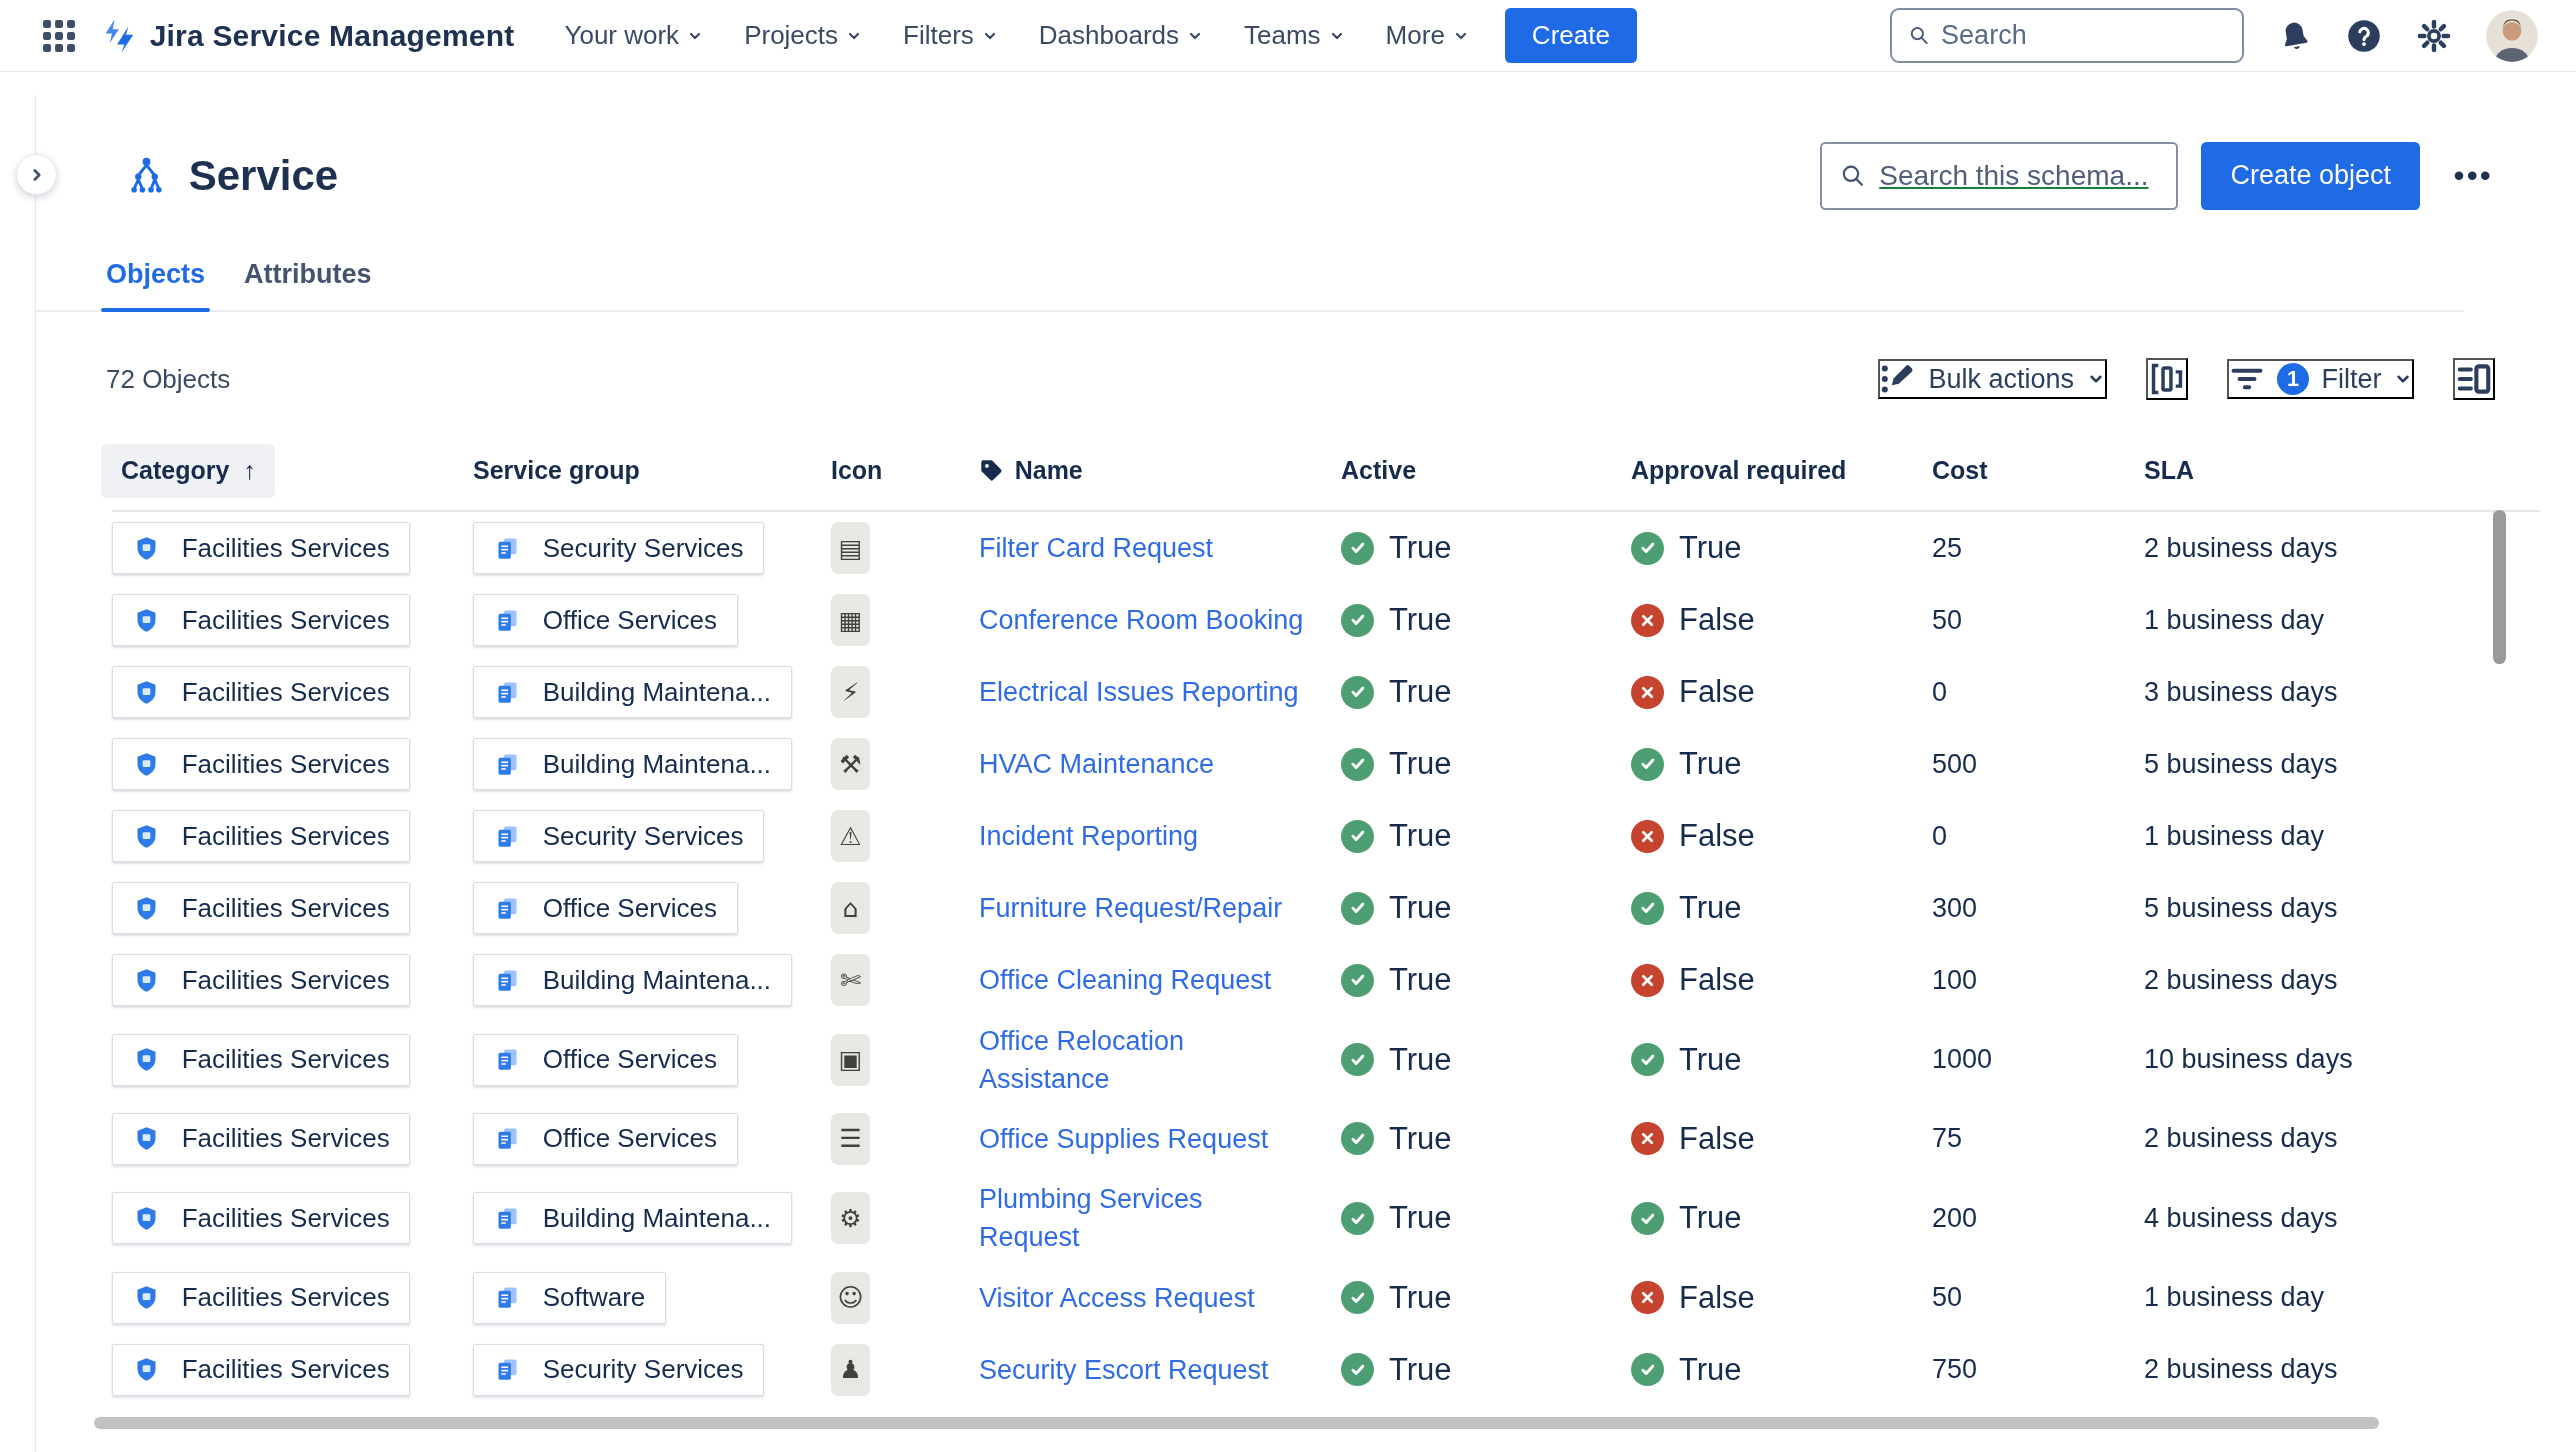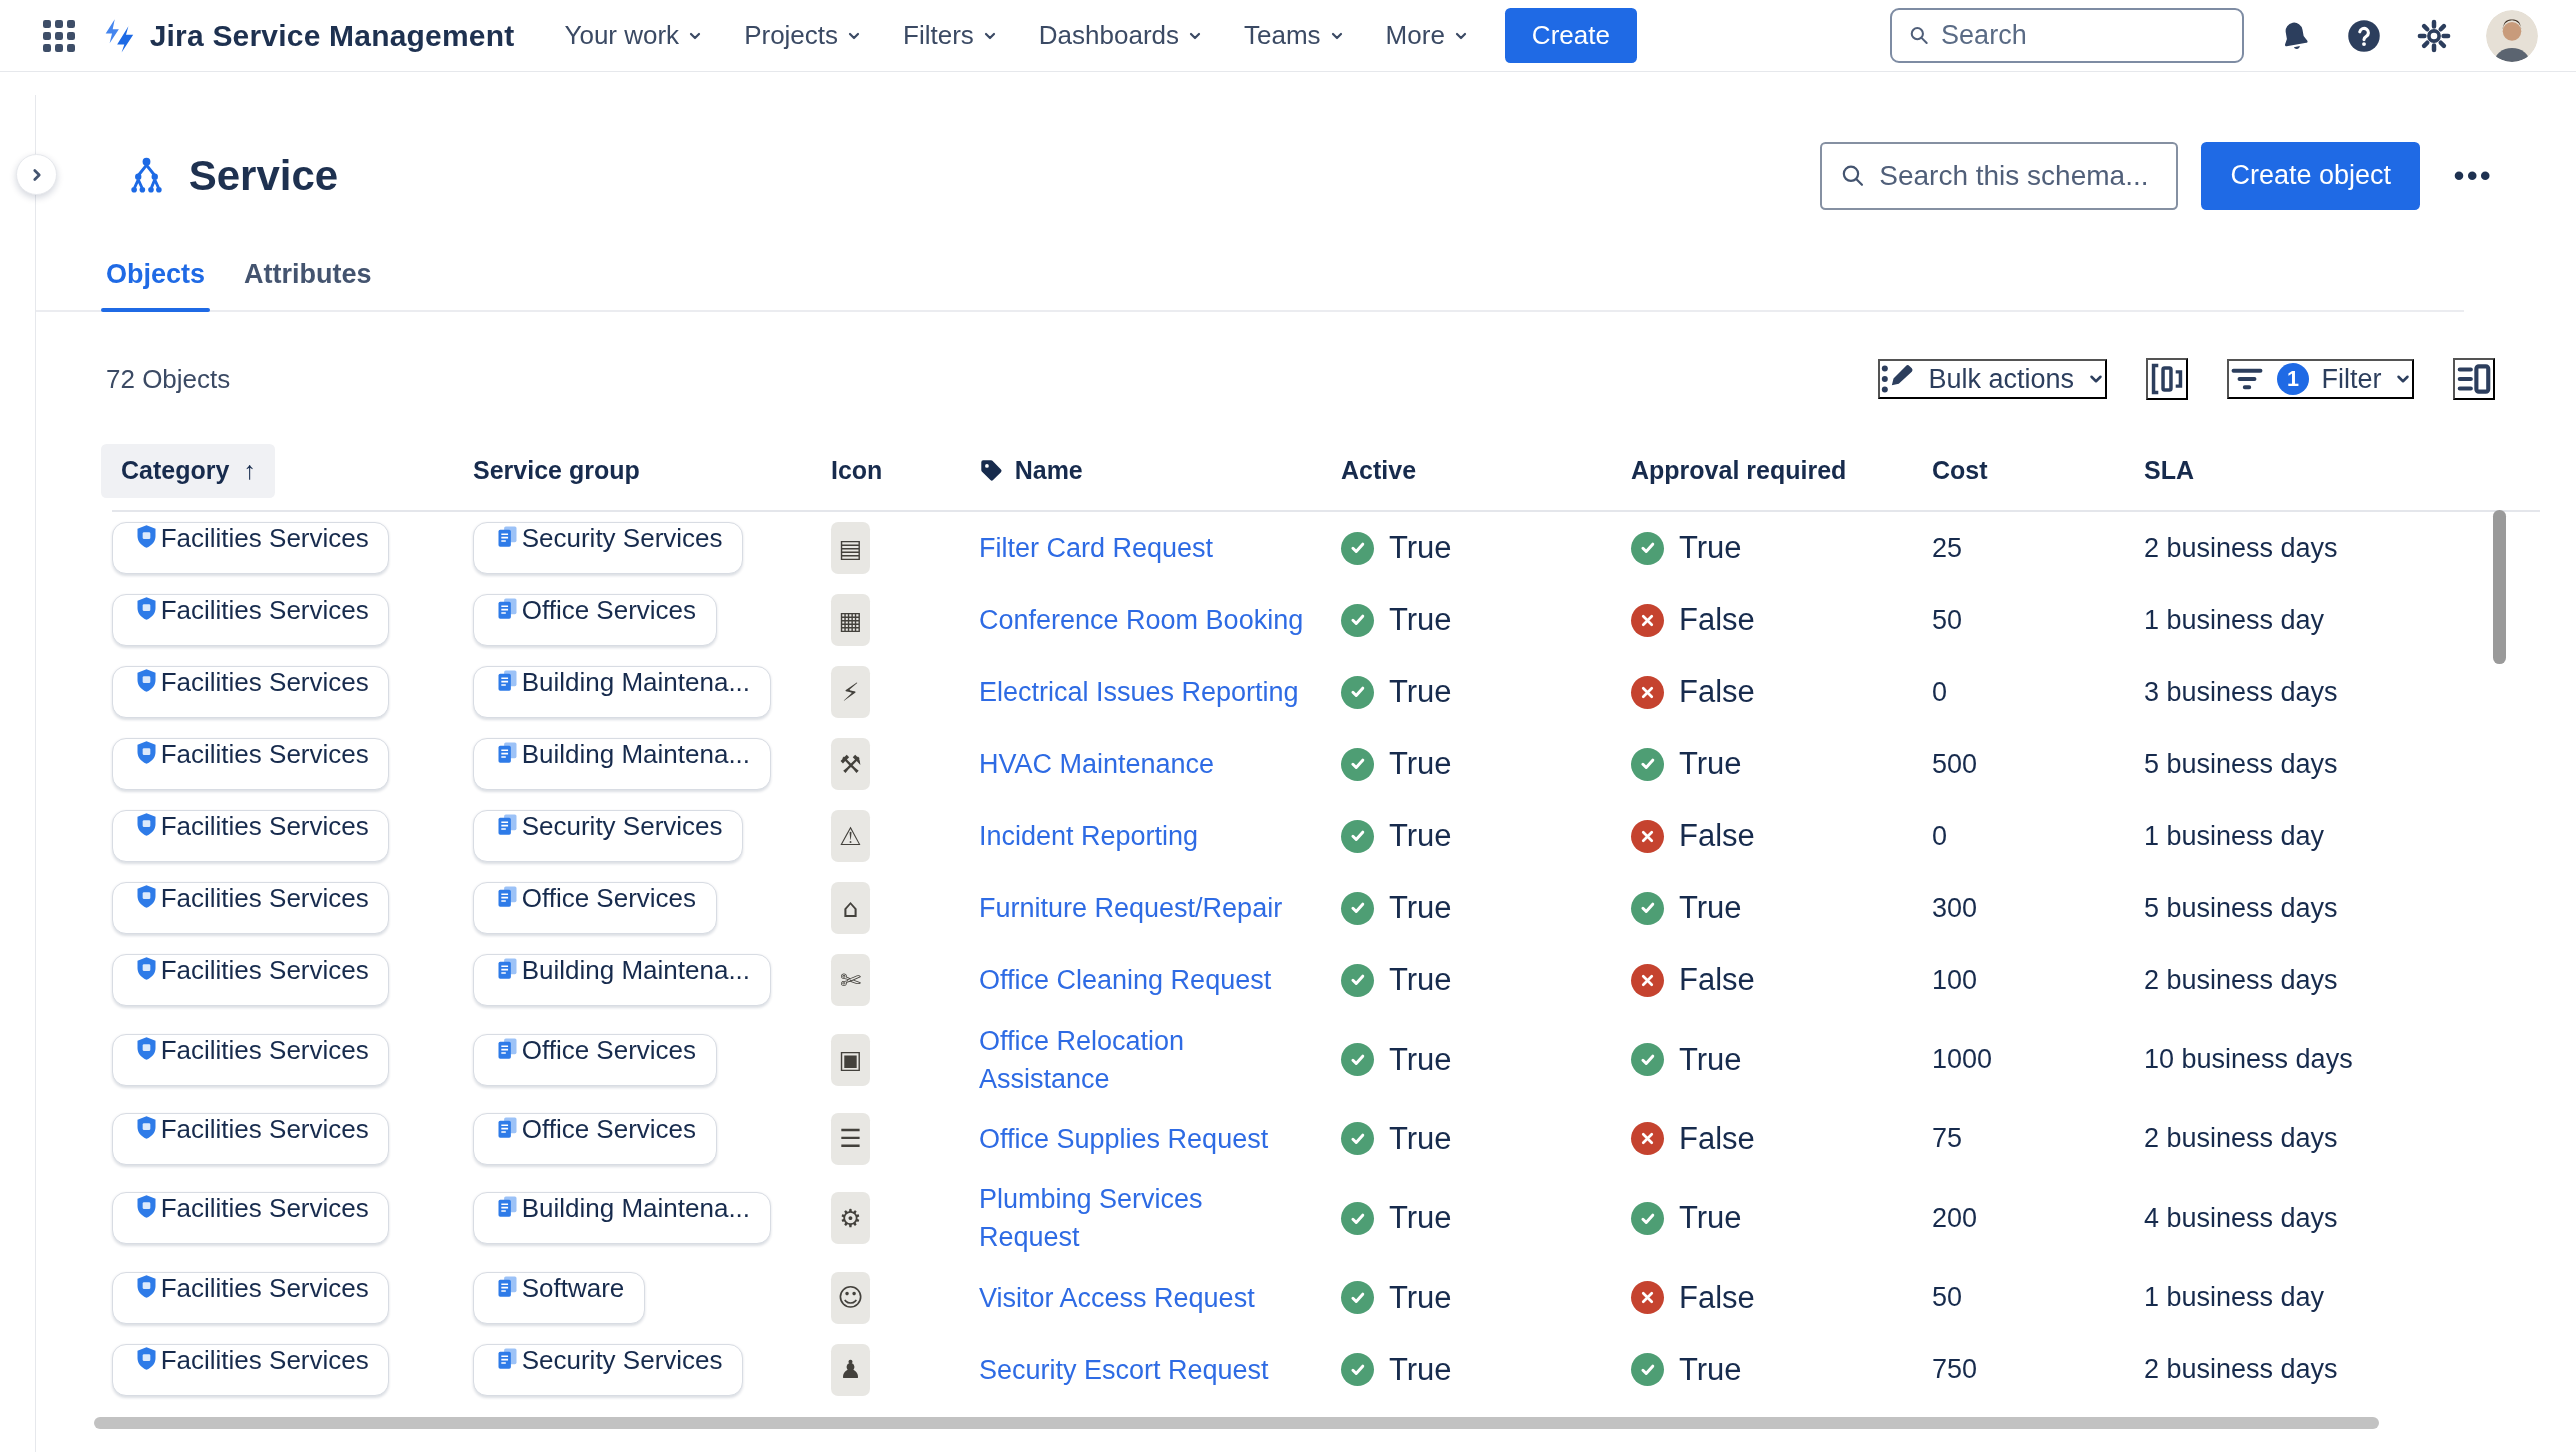--- a/index.html
+++ b/index.html
@@ -43,22 +43,22 @@
   .main{ position:absolute; left:36px; top:95px; right:0; bottom:0; background:#fff;}
 
   
   .page-header{ margin-top:36px; padding:0 72px 0 88px; height:89px;
     display:flex; align-items:center;}
   .schema-icon{ margin-right:19.7px; display:flex;}
   .page-title{ font-size:42px; font-weight:600; color:#1E3150;}
   .header-right{ margin-left:auto; display:flex; align-items:center; gap:23px;}
   .schema-search{ width:358px; height:68px; border:2.2px solid #8590A2; border-radius:5.4px;
     display:flex; align-items:center; gap:12.5px; padding:0 18px; background:#fff;}
-  .schema-search input{ border:none; outline:none; font-size:28px; color:#ef4444; width:100%;
-    font-family:inherit; background:transparent;}
+  .schema-search input{ border:none; outline:none; font-size:28px; color:#15803d; width:100%;
+    font-family:inherit; background:transparent;text-decoration:underline;}
   .schema-search input::placeholder{ color:#505F79;}
   .create-obj-btn{ background:var(--accent); color:#fff; font-size:27px; font-weight:500;
     height:68px; padding:12px 29px; border-radius:5.4px;}
   .more-btn{ font-size:30px; font-weight:700; color:#1E3150; letter-spacing:2.7px; background:none; padding:0 10.7px;}
 
   
   .tabs{ margin:39px 112px 0 0; padding-left:70px; display:flex; gap:39px;
     border-bottom:2.7px solid #EBECF0;}
   .tab{ font-size:27px; font-weight:600; padding-bottom:19.7px; cursor:pointer; position:relative; color:var(--gray);}
   .tab.active{ color:var(--accent);}
@@ -77,22 +77,22 @@
   
   .table{ margin:36px 36px 0 76px;}
   .thead,.trow{ display:grid; grid-template-columns:361px 358px 148px 362px 290px 301px 212px 1fr;
     align-items:center;}
   .thead{ padding-bottom:12.5px; border-bottom:2.7px solid #E4E6EB;}
   .th{ font-size:25px; font-weight:700; color:var(--navy); display:flex; align-items:center; gap:10.7px; cursor:pointer;}
   .th-sorted{ background:#F0F1F4; border-radius:5.4px; padding:12.5px 19.7px; margin-left:-10.7px; display:inline-flex; width:max-content;}
   .sort-arrow{ font-size:25px; font-weight:400;}
   .rows{ }
   .trow{ min-height:72px; padding:5.4px 0;}
-  .chip{ display:inline-flex; gap:1px; height:52px; padding:0 19.7px;
-    background:#fff; border:1.8px solid var(--chipborder); border-radius:14px;
+  .chip{ display:inline-flex; align-items:center; gap:22px; height:52px; padding:0 19.7px;
+    background:#fff; border:1.8px solid var(--chipborder); border-radius:2px;
     box-shadow:0 1.8px 2.7px rgba(9,30,66,.14); font-size:26px; color:var(--navy);
     cursor:pointer; width:max-content; white-space:nowrap;}
   .tile{ width:39px; height:52px; border-radius:7.2px; background:#E8E7E3; display:flex;
     align-items:center; justify-content:center; font-size:25px; color:#43413C;
     font-family:"DejaVu Sans", sans-serif;}
   .name-link{ font-size:27px; color:var(--link); text-decoration:none; white-space:pre-line;
     line-height:38px; cursor:pointer;}
   .boolcell{ display:flex; align-items:center; gap:15px; font-size:31px;}
   .badge{ width:33px; height:33px; border-radius:50%; display:flex; align-items:center; justify-content:center; flex:none;}
   .badge.true{ background:var(--green);}

